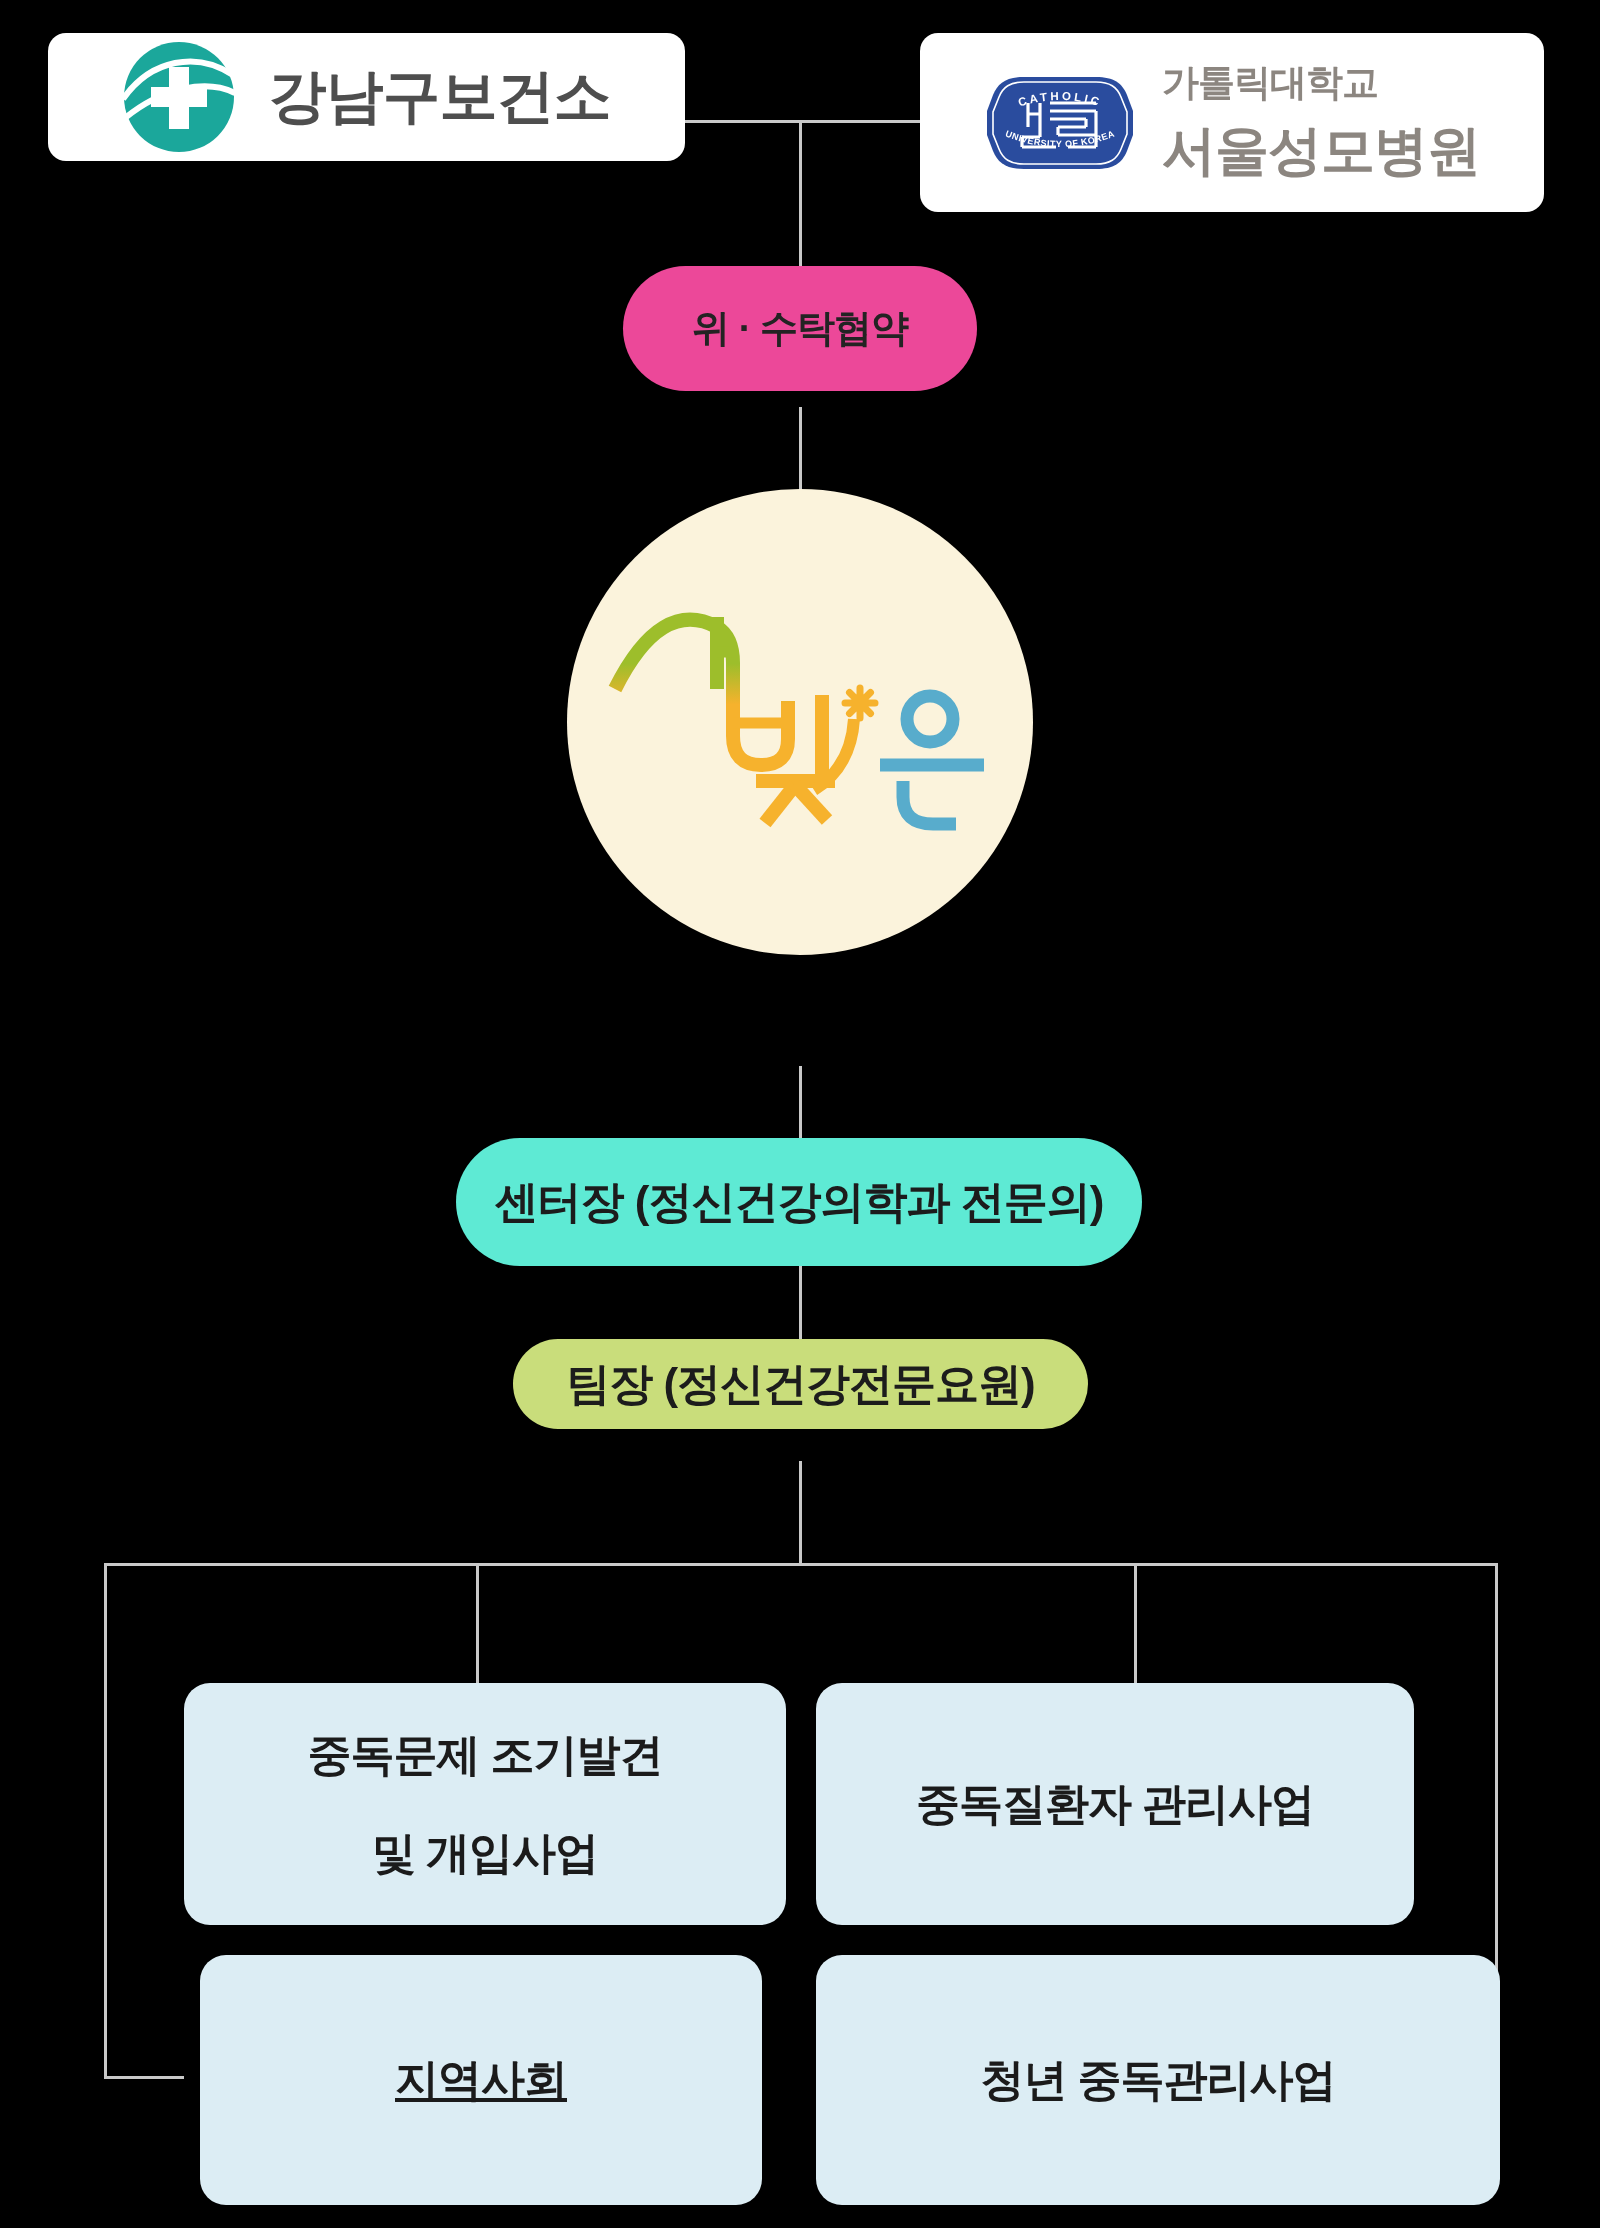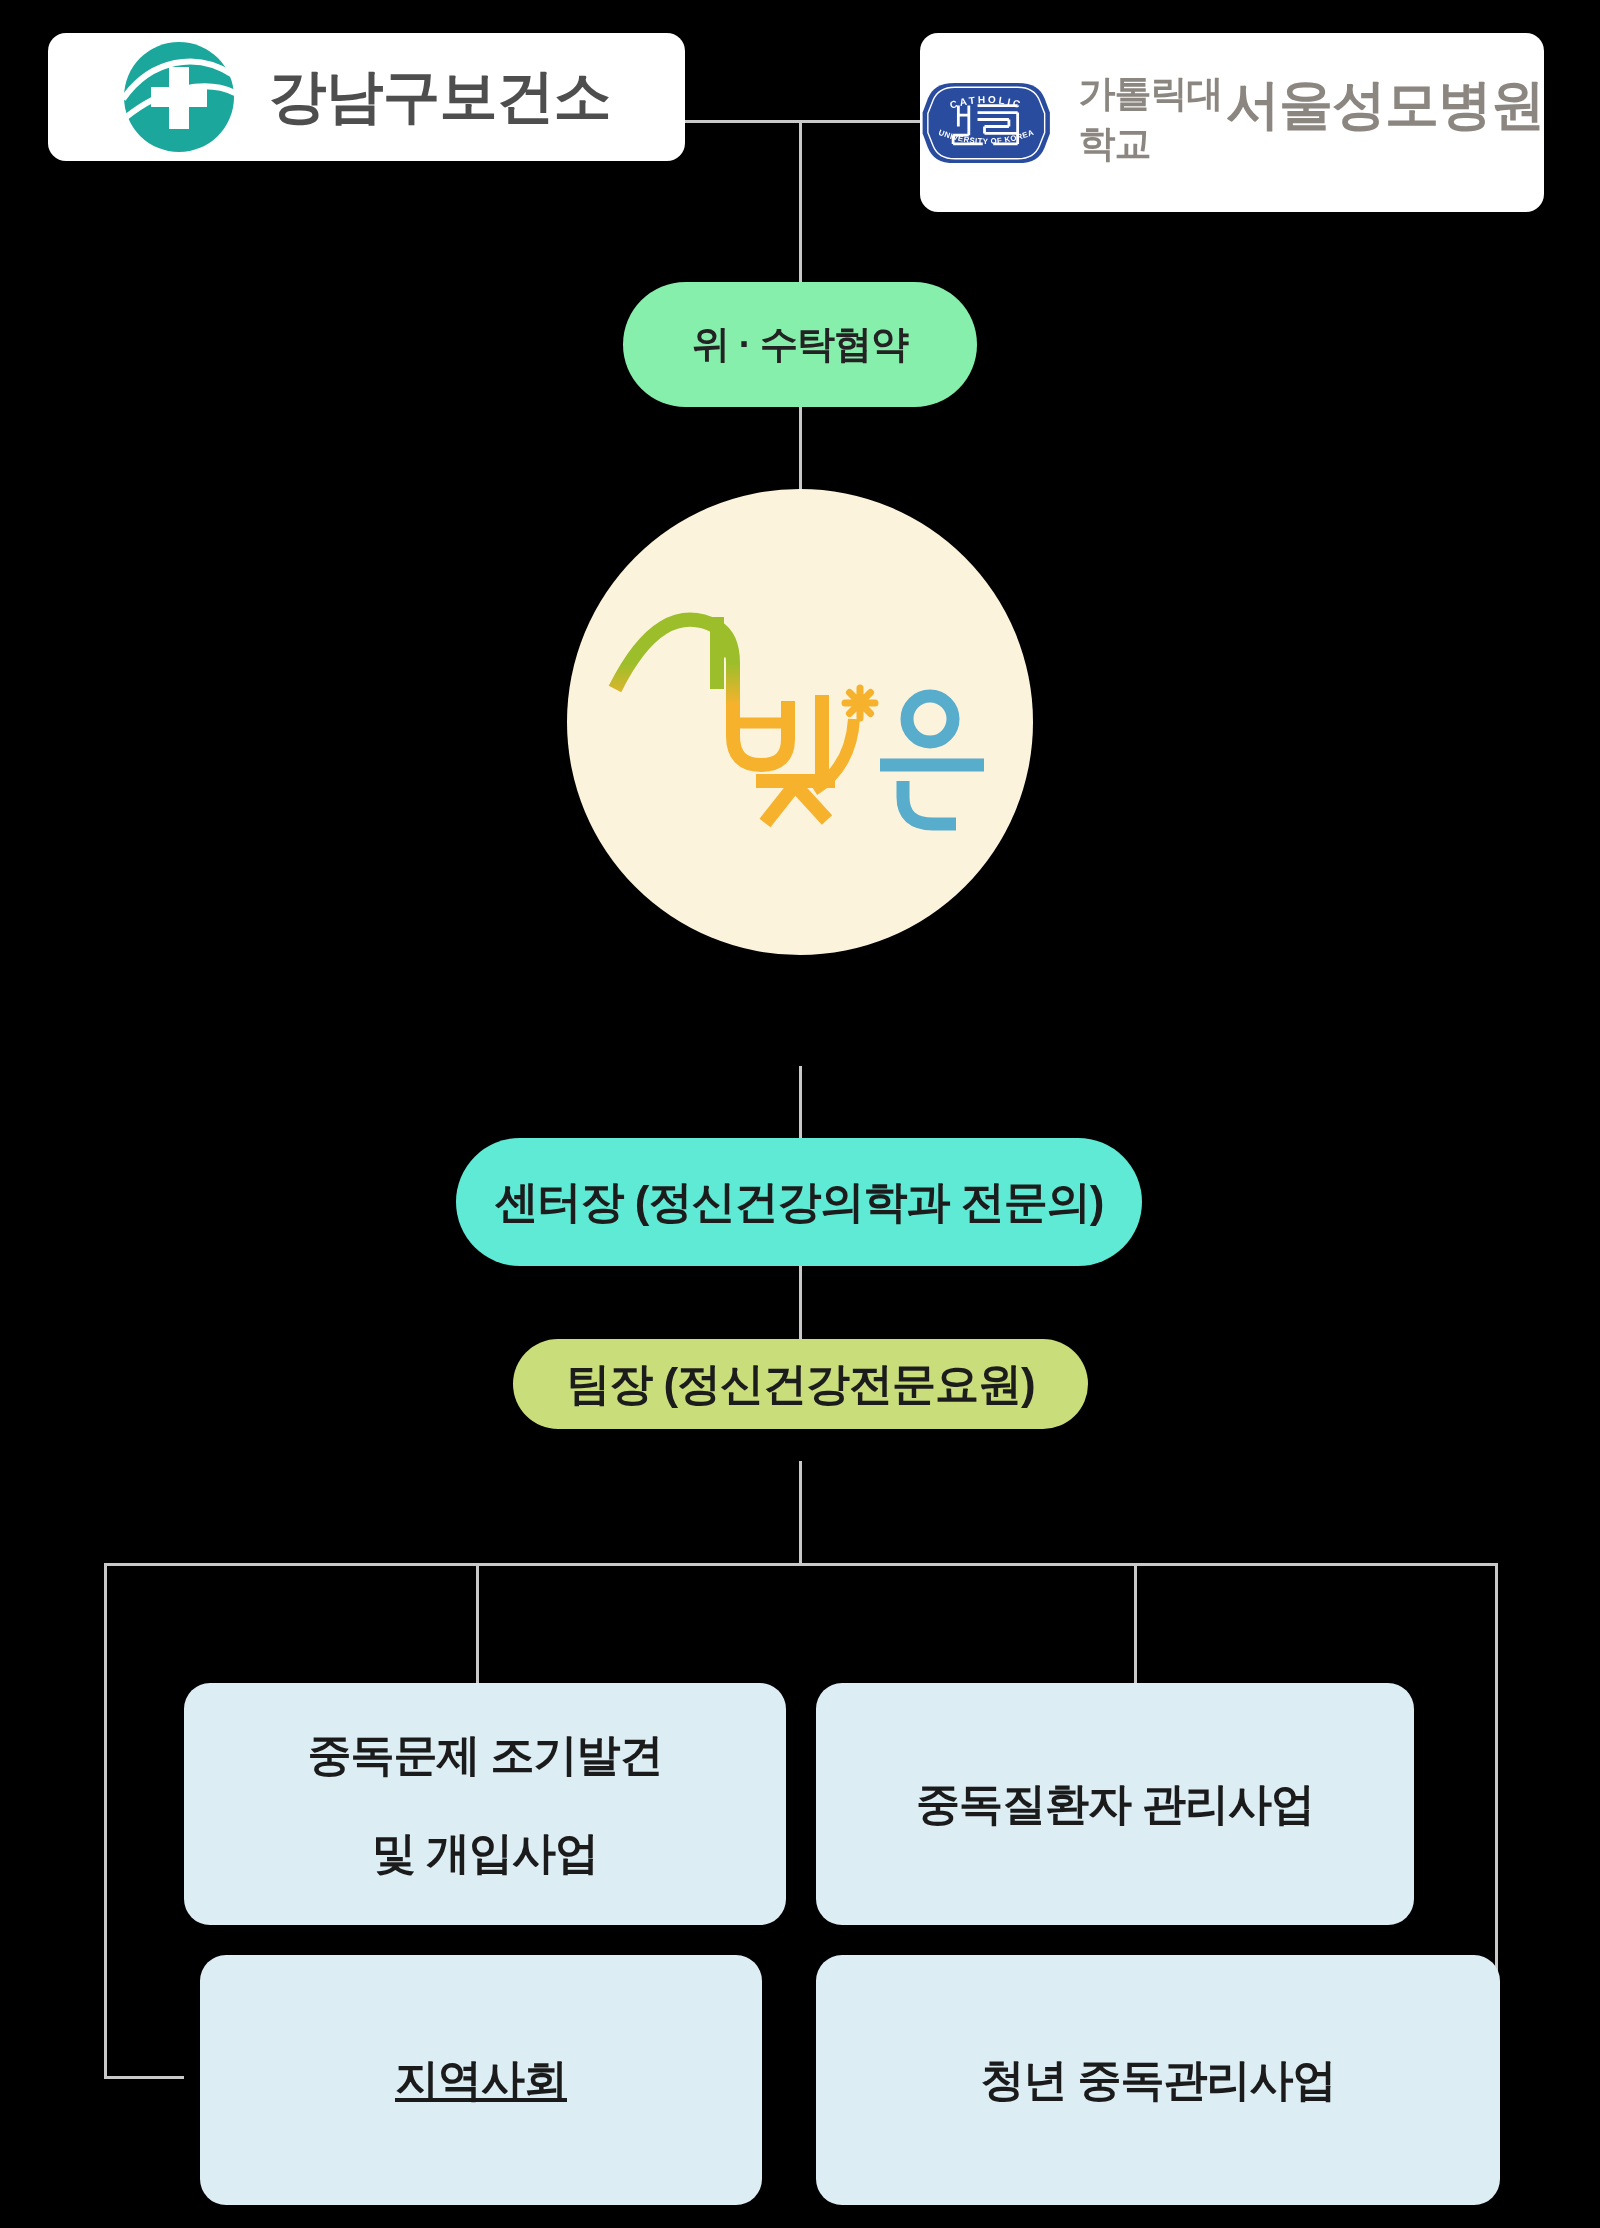--- a/index.html
+++ b/index.html
@@ -11,27 +11,27 @@
   
   .org-box{
     position:absolute;background:#FFFFFF;border-radius:18px;
     display:flex;align-items:center;justify-content:center;
   }
   .org-left{left:48px;top:33px;width:637px;height:128px;gap:34px;}
   .org-right{left:920px;top:33px;width:624px;height:179px;gap:26px;}
   .org-left-name{
     font-size:58px;font-weight:700;color:#4E4E4E;letter-spacing:-1px;white-space:nowrap;
   }
-  .cu-text{display:flex;flex-direction:row;justify-content:center;}
+  .cu-text{display:flex;flex-direction:column;justify-content:center;}
   .cu-line1{font-size:37px;font-weight:700;color:#8C8680;letter-spacing:-1px;margin-bottom:7px;}
   .cu-line2{font-size:54px;font-weight:700;color:#8C8680;letter-spacing:-1px;white-space:nowrap;}
   
   .pill-agreement{
-    position:absolute;left:623px;top:282px;width:354px;height:125px;border-radius:63px;
-    background:#86efac;display:flex;align-items:center;justify-content:center;
+    position:absolute;left:623px;top:266px;width:354px;height:125px;border-radius:63px;
+    background:#ec4899;display:flex;align-items:center;justify-content:center;
     font-size:38px;font-weight:700;color:#232323;letter-spacing:-1px;
   }
   
   .logo-circle{
     position:absolute;left:567px;top:489px;width:466px;height:466px;border-radius:50%;
     background:#FBF3DC;
   }
   .sr-only{position:absolute;width:1px;height:1px;overflow:hidden;clip:rect(0 0 0 0);white-space:nowrap;}
   
   .pill-role{

